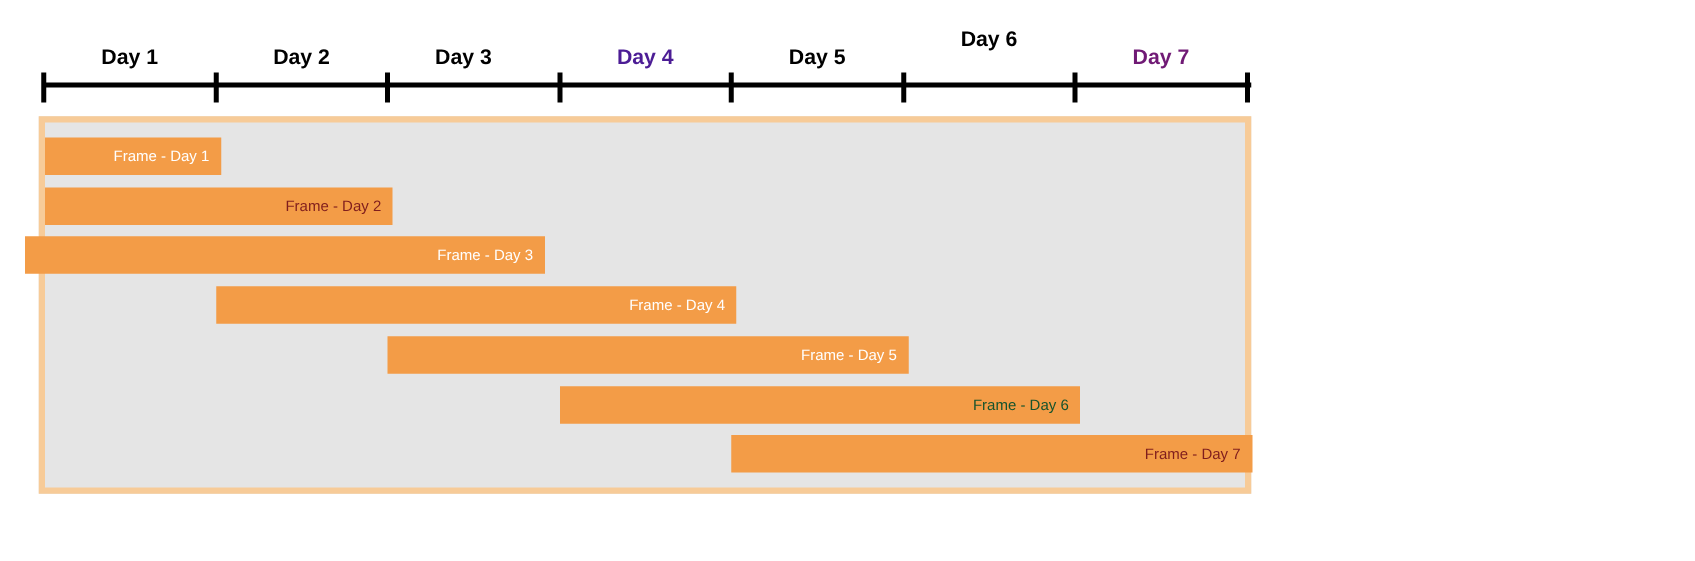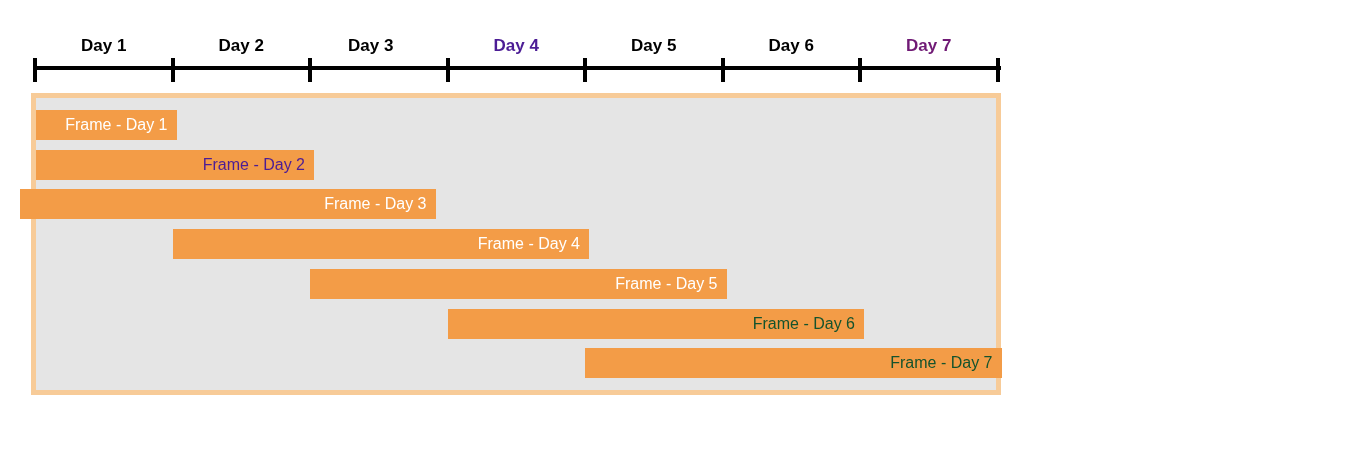--- a/index.html
+++ b/index.html
@@ -43,21 +43,21 @@
   
   .gantt-bar {
     position: absolute;
     display: flex;
     align-items: center;
     justify-content: flex-end;
     box-sizing: border-box;
     padding-right: 9px;
   }
   .bar-label {
-    font-size: 16px;
+    font-size: 12px;
     white-space: nowrap;
   }
 </style>
 </head>
 <body>
 
 <div class="stage">
   <div id="axis-layer">
       <div class="axis-line" style="left: 35px; top: 66px; width: 965.5px; background: rgb(0, 0, 0);"></div>
       <div class="axis-tick" style="left: 33px; top: 58px; height: 24px; background: rgb(0, 0, 0);"></div>
@@ -68,40 +68,40 @@
       <div class="axis-tick" style="left: 720.5px; top: 58px; height: 24px; background: rgb(0, 0, 0);"></div>
       <div class="axis-tick" style="left: 858px; top: 58px; height: 24px; background: rgb(0, 0, 0);"></div>
       <div class="axis-tick" style="left: 995.5px; top: 58px; height: 24px; background: rgb(0, 0, 0);"></div>
     </div>
   <div id="labels-layer">
       <div class="day-label" style="left: 35px; width: 137.5px; top: 36px; color: rgb(0, 0, 0); text-align: center;">Day 1</div>
       <div class="day-label" style="left: 172.5px; width: 137.5px; top: 36px; color: #000000;">Day 2</div>
       <div class="day-label" style="left: 302px; width: 137.5px; top: 36px; color: rgb(0, 0, 0);">Day 3</div>
       <div class="day-label" style="left: 447.5px; width: 137.5px; top: 36px; color: #4c1d95;">Day 4</div>
       <div class="day-label" style="left: 585px; width: 137.5px; top: 36px; color: rgb(0, 0, 0);">Day 5</div>
-      <div class="day-label" style="left: 722.5px; width: 137.5px; top: 36px; color: rgb(0, 0, 0);">Day 6</div>
+      <div class="day-label" style="left: 722.5px; width: 137.5px; top: 22px; color: rgb(0, 0, 0);">Day 6</div>
       <div class="day-label" style="left: 860px; width: 137.5px; top: 36px; color: #701a75;">Day 7</div>
     </div>
   <div class="frames-panel" id="frames-panel" style="left: 31px; top: 93px; width: 970px; height: 302px; border-width: 5px; border-color: rgb(247, 203, 152); background: rgb(229, 229, 229);"></div>
   <div id="bars-layer">
       <div class="gantt-bar" style="left: 36px; width: 140.5px; top: 110px; height: 30px; background: rgb(243, 156, 71);">
         <span class="bar-label" style="color: rgb(255, 255, 255);">Frame - Day 1</span>
       </div>
       <div class="gantt-bar" style="left: 36px; width: 278px; top: 150px; height: 30px; background: rgb(243, 156, 71);">
-        <span class="bar-label" style="color: #4c1d95;">Frame - Day 2</span>
+        <span class="bar-label" style="color: #7f1d1d;">Frame - Day 2</span>
       </div>
       <div class="gantt-bar" style="left: 20px; width: 415.5px; top: 189px; height: 30px; background: rgb(243, 156, 71);">
         <span class="bar-label" style="color: rgb(255, 255, 255);">Frame - Day 3</span>
       </div>
       <div class="gantt-bar" style="left: 172.5px; width: 416.5px; top: 229px; height: 30px; background: rgb(243, 156, 71);">
         <span class="bar-label" style="color: rgb(255, 255, 255);">Frame - Day 4</span>
       </div>
       <div class="gantt-bar" style="left: 310px; width: 416.5px; top: 269px; height: 30px; background: rgb(243, 156, 71);">
         <span class="bar-label" style="color: rgb(255, 255, 255);">Frame - Day 5</span>
       </div>
       <div class="gantt-bar" style="left: 447.5px; width: 416.5px; top: 309px; height: 30px; background: rgb(243, 156, 71);">
         <span class="bar-label" style="color: #14532d;">Frame - Day 6</span>
       </div>
       <div class="gantt-bar" style="left: 585px; width: 416.5px; top: 348px; height: 30px; background: rgb(243, 156, 71);">
-        <span class="bar-label" style="color: #14532d;">Frame - Day 7</span>
+        <span class="bar-label" style="color: #7f1d1d;">Frame - Day 7</span>
       </div>
     </div>
 </div>
 
 </body></html>

